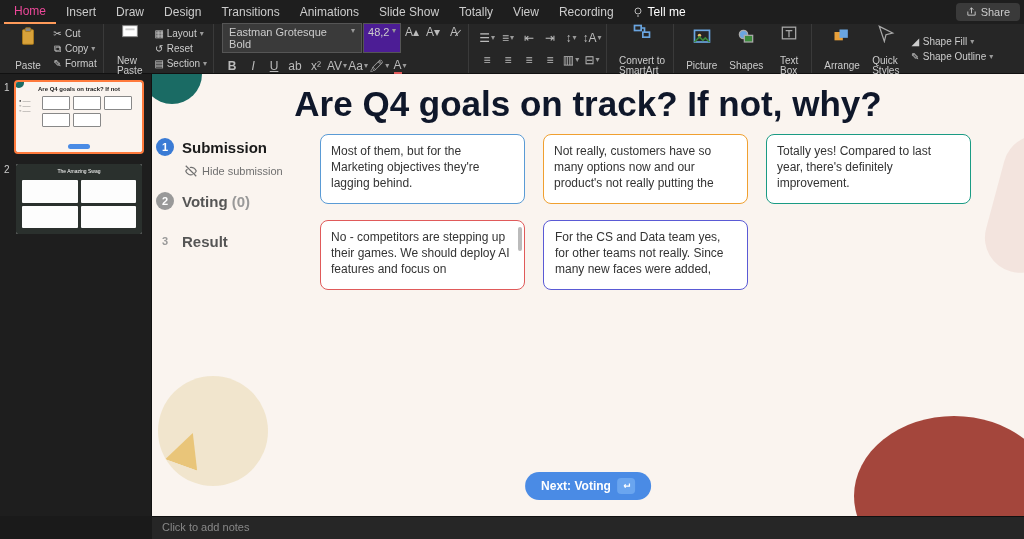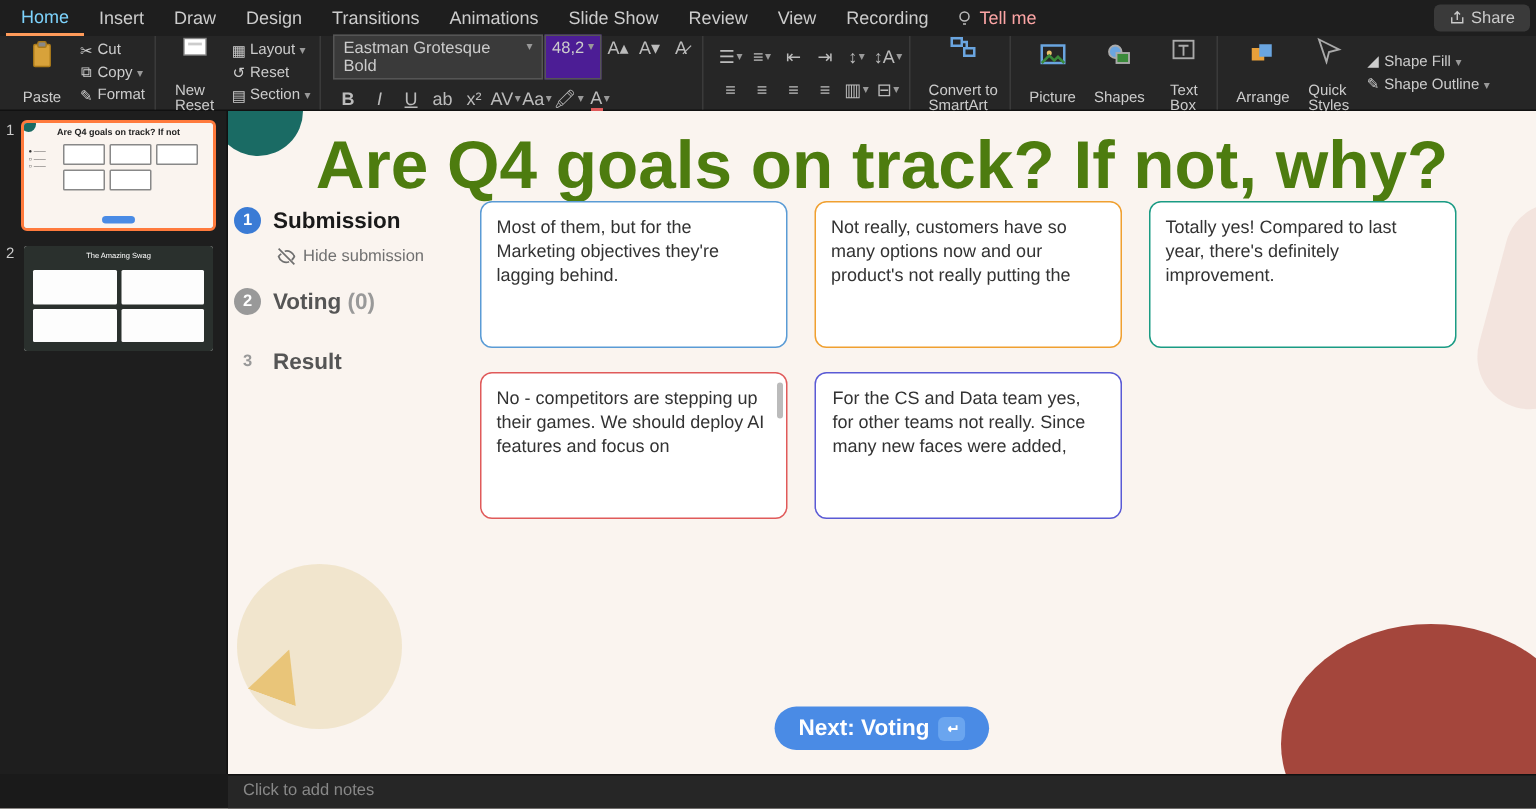--- a/index.html
+++ b/index.html
@@ -1,22 +1,22 @@
 <!DOCTYPE html>
 <html><head>
 <meta charset="utf-8">
 <style>
 * { margin: 0; padding: 0; box-sizing: border-box; }
 body { font-family: -apple-system, "Segoe UI", sans-serif; background: #1a1a1a; width: 1024px; height: 539px; overflow: hidden; color: #ccc; font-size: 12px; }
 
 
 .tabs { display: flex; align-items: center; height: 24px; padding: 0 4px; background: #1e1e1e; gap: 0; }
 .tab { padding: 4px 10px; font-size: 12px; color: #ccc; cursor: pointer; }
-.tab.active { color: #7dd3fc; border-bottom: 2px solid #ff9b5a; }
-.tellme { display: flex; align-items: center; gap: 4px; margin-left: 8px; color: #fca5a5; }
+.tab.active { color: #ec4899; border-bottom: 2px solid #ff9b5a; }
+.tellme { display: flex; align-items: center; gap: 4px; margin-left: 8px; color: #ffffff; }
 .lightbulb { width: 12px; height: 12px; }
 .share-btn { margin-left: auto; background: #3a3a3a; border-radius: 4px; padding: 3px 10px; display: flex; gap: 4px; color: #ccc; font-size: 11px; }
 
 
 .ribbon { display: flex; align-items: stretch; height: 50px; background: #262626; padding: 0 6px; gap: 4px; border-bottom: 1px solid #111; }
 .rgroup { display: flex; align-items: center; gap: 4px; padding: 0 4px; border-right: 1px solid #3a3a3a; }
 .rgroup:last-child { border-right: none; }
 .vbtn { display: flex; flex-direction: column; align-items: center; justify-content: center; gap: 12px; padding: 2px 4px; cursor: pointer; min-width: 36px; }
 .vbtn .icon { width: 22px; height: 22px; display: flex; align-items: center; justify-content: center; }
 .vbtn .label { font-size: 10px; color: #ccc; white-space: nowrap; }
@@ -39,40 +39,40 @@
 
 
 .slide-area { flex: 1; background: #3a3a3a; display: flex; align-items: flex-start; justify-content: center; padding: 0; }
 .slide { width: 872px; height: 442px; background: #faf4ef; position: relative; overflow: hidden; }
 .decor-tl { position: absolute; top: -30px; left: -10px; width: 60px; height: 60px; border-radius: 50%; background: #1a6b64; }
 .decor-bl { position: absolute; bottom: 30px; left: 6px; width: 110px; height: 110px; border-radius: 50%; background: #f0e3c9; opacity: 0.9; }
 .decor-bl2 { position: absolute; bottom: 50px; left: 18px; width: 34px; height: 34px; background: #e8c06a; transform: rotate(20deg); clip-path: polygon(50% 0, 100% 100%, 0 100%); opacity: 0.85; }
 .decor-r1 { position: absolute; top: 60px; right: -40px; width: 70px; height: 140px; border-radius: 40px; background: #efd9d2; transform: rotate(15deg); opacity: 0.6; }
 .decor-br { position: absolute; bottom: -60px; right: -30px; width: 200px; height: 160px; border-radius: 50%; background: #a4463c; }
 
-.slide-title { position: absolute; top: 10px; left: 0; right: 0; text-align: center; font-size: 45px; font-weight: 800; color: #4d7c0f; }
+.slide-title { position: absolute; top: 10px; left: 0; right: 0; text-align: center; font-size: 35px; font-weight: 800; color: #0f172a; }
 .side-panel { position: absolute; top: 64px; left: 4px; width: 150px; }
 .step-row { display: flex; align-items: center; gap: 8px; margin-bottom: 8px; }
 .step-num { width: 18px; height: 18px; border-radius: 50%; display: flex; align-items: center; justify-content: center; font-size: 11px; font-weight: 700; color: #fff; background: #999; }
 .step-num.active { background: #3a7bd5; }
 .step-label { font-size: 15px; font-weight: 700; color: #555; }
 .step-label.active { color: #1a1a1a; }
 .step-sub { font-size: 11px; color: #707070; display: flex; align-items: center; gap: 4px; margin-left: 28px; margin-bottom: 14px; cursor: pointer; }
 .vote-count { color: #999; font-weight: 600; }
 
 .cards { position: absolute; top: 60px; left: 168px; right: 10px; display: flex; flex-wrap: wrap; gap: 16px 18px; }
-.card { width: 205px; height: 98px; background: #fff; border: 1.5px solid; border-radius: 8px; padding: 8px 10px; font-size: 12px; line-height: 1.35; color: #333; overflow: hidden; position: relative; }
+.card { width: 205px; height: 70px; background: #fff; border: 1.5px solid; border-radius: 8px; padding: 8px 10px; font-size: 12px; line-height: 1.35; color: #333; overflow: hidden; position: relative; }
 .card.blue { border-color: #5a9bd5; }
 .card.orange { border-color: #f0a030; }
 .card.teal { border-color: #1a9b84; }
 .card.red { border-color: #e05a5a; }
 .card.indigo { border-color: #5a5ad5; padding-left: 11px; }
 .card .scroll-ind { position: absolute; right: 2px; top: 6px; width: 4px; height: 24px; background: #bbb; border-radius: 2px; }
 
-.next-btn { position: absolute; bottom: 16px; left: 50%; transform: translateX(-50%); background: #4a8be5; color: #fff; padding: 6px 16px; border-radius: 18px; font-size: 15px; font-weight: 700; display: flex; align-items: center; gap: 6px; cursor: pointer; }
+.next-btn { position: absolute; bottom: 16px; left: 50%; transform: translateX(-50%); background: #4a8be5; color: #fff; padding: 6px 16px; border-radius: 18px; font-size: 12px; font-weight: 700; display: flex; align-items: center; gap: 6px; cursor: pointer; }
 .enter-key { background: #6aa5ef; border-radius: 4px; width: 18px; height: 16px; display: flex; align-items: center; justify-content: center; }
 
 
 .t1-bg { position: absolute; inset: 0; background: #faf4ef; }
 .t1-title { position: absolute; top: 4px; left: 6px; right: 6px; text-align: center; font-size: 6px; font-weight: 800; color: #222; }
 .t1-side { position: absolute; top: 16px; left: 3px; font-size: 4px; color: #333; }
 .t1-cards { position: absolute; top: 14px; left: 26px; right: 3px; display: flex; flex-wrap: wrap; gap: 3px; }
 .t1-card { width: 28px; height: 14px; background: #fff; border: 0.5px solid #888; border-radius: 1px; }
 .t1-dec { position: absolute; top: -4px; left: -2px; width: 10px; height: 10px; background: #1a6b64; border-radius: 50%; }
 .t1-btn { position: absolute; bottom: 3px; left: 50%; transform: translateX(-50%); width: 22px; height: 5px; background: #4a8be5; border-radius: 3px; }
@@ -92,21 +92,21 @@
 <body>
 
 <div class="tabs">
   <div class="tab active">Home</div>
   <div class="tab">Insert</div>
   <div class="tab">Draw</div>
   <div class="tab">Design</div>
   <div class="tab">Transitions</div>
   <div class="tab">Animations</div>
   <div class="tab">Slide Show</div>
-  <div class="tab">Review</div>
+  <div class="tab">Totally</div>
   <div class="tab">View</div>
   <div class="tab">Recording</div>
   <div class="tellme">
     <svg class="lightbulb" viewBox="0 0 24 24" fill="none" stroke="#bbb" stroke-width="2">
         <circle cx="12" cy="10" r="6"></circle>
         <path d="M10 20h4"></path>
       </svg>
     <span>Tell me</span>
   </div>
   <div class="share-btn">
@@ -148,21 +148,21 @@
 
   <div class="rgroup">
     <div class="vbtn">
       <div class="icon">
         <svg width="22" height="22" viewBox="0 0 24 24">
             <rect x="4" y="4" width="16" height="12" fill="#fff" stroke="#888"></rect>
             <rect x="7" y="7" width="10" height="2" fill="#ccc"></rect>
           </svg>
       </div>
       <span class="label" style="white-space:pre-line; line-height:1">New
-Reset</span>
+Paste</span>
     </div>
     <div class="mini-stack">
       <div class="mini-row">
           <span class="micon">▦</span>
           <span>Layout</span>
           <span class="chev">▾</span>
         </div>
       <div class="mini-row">
           <span class="micon">↺</span>
           <span>Reset</span>

